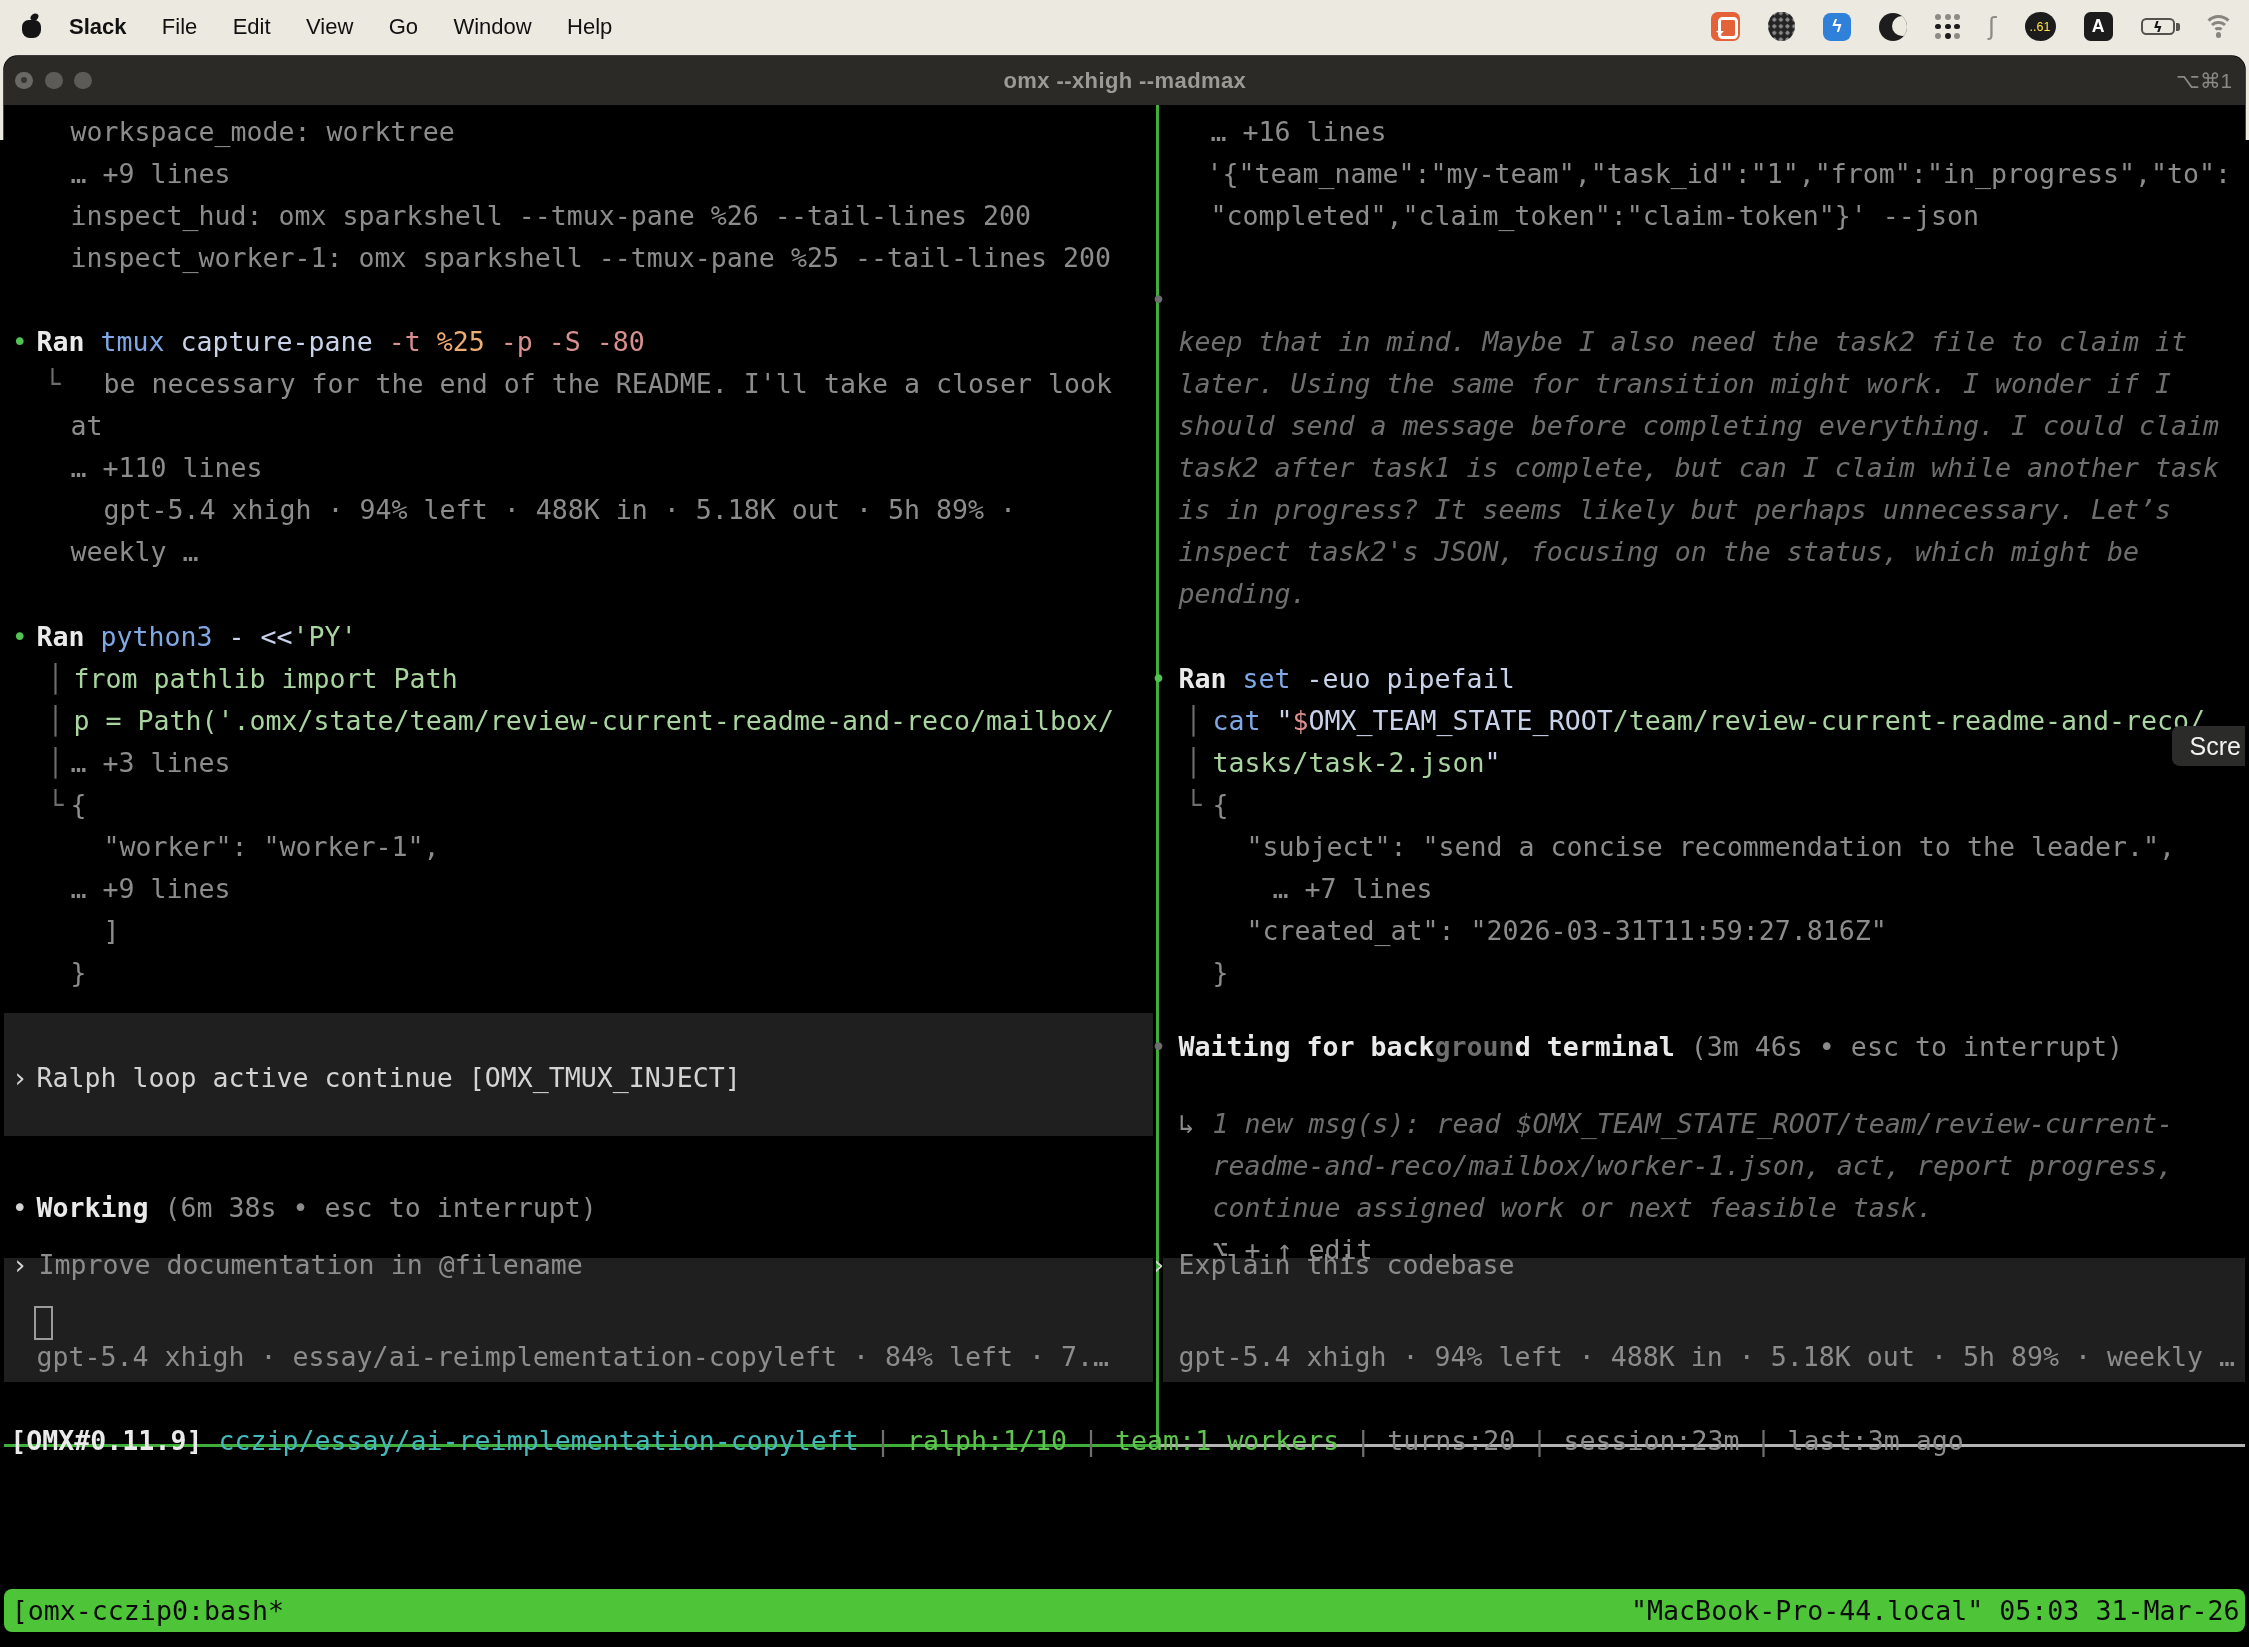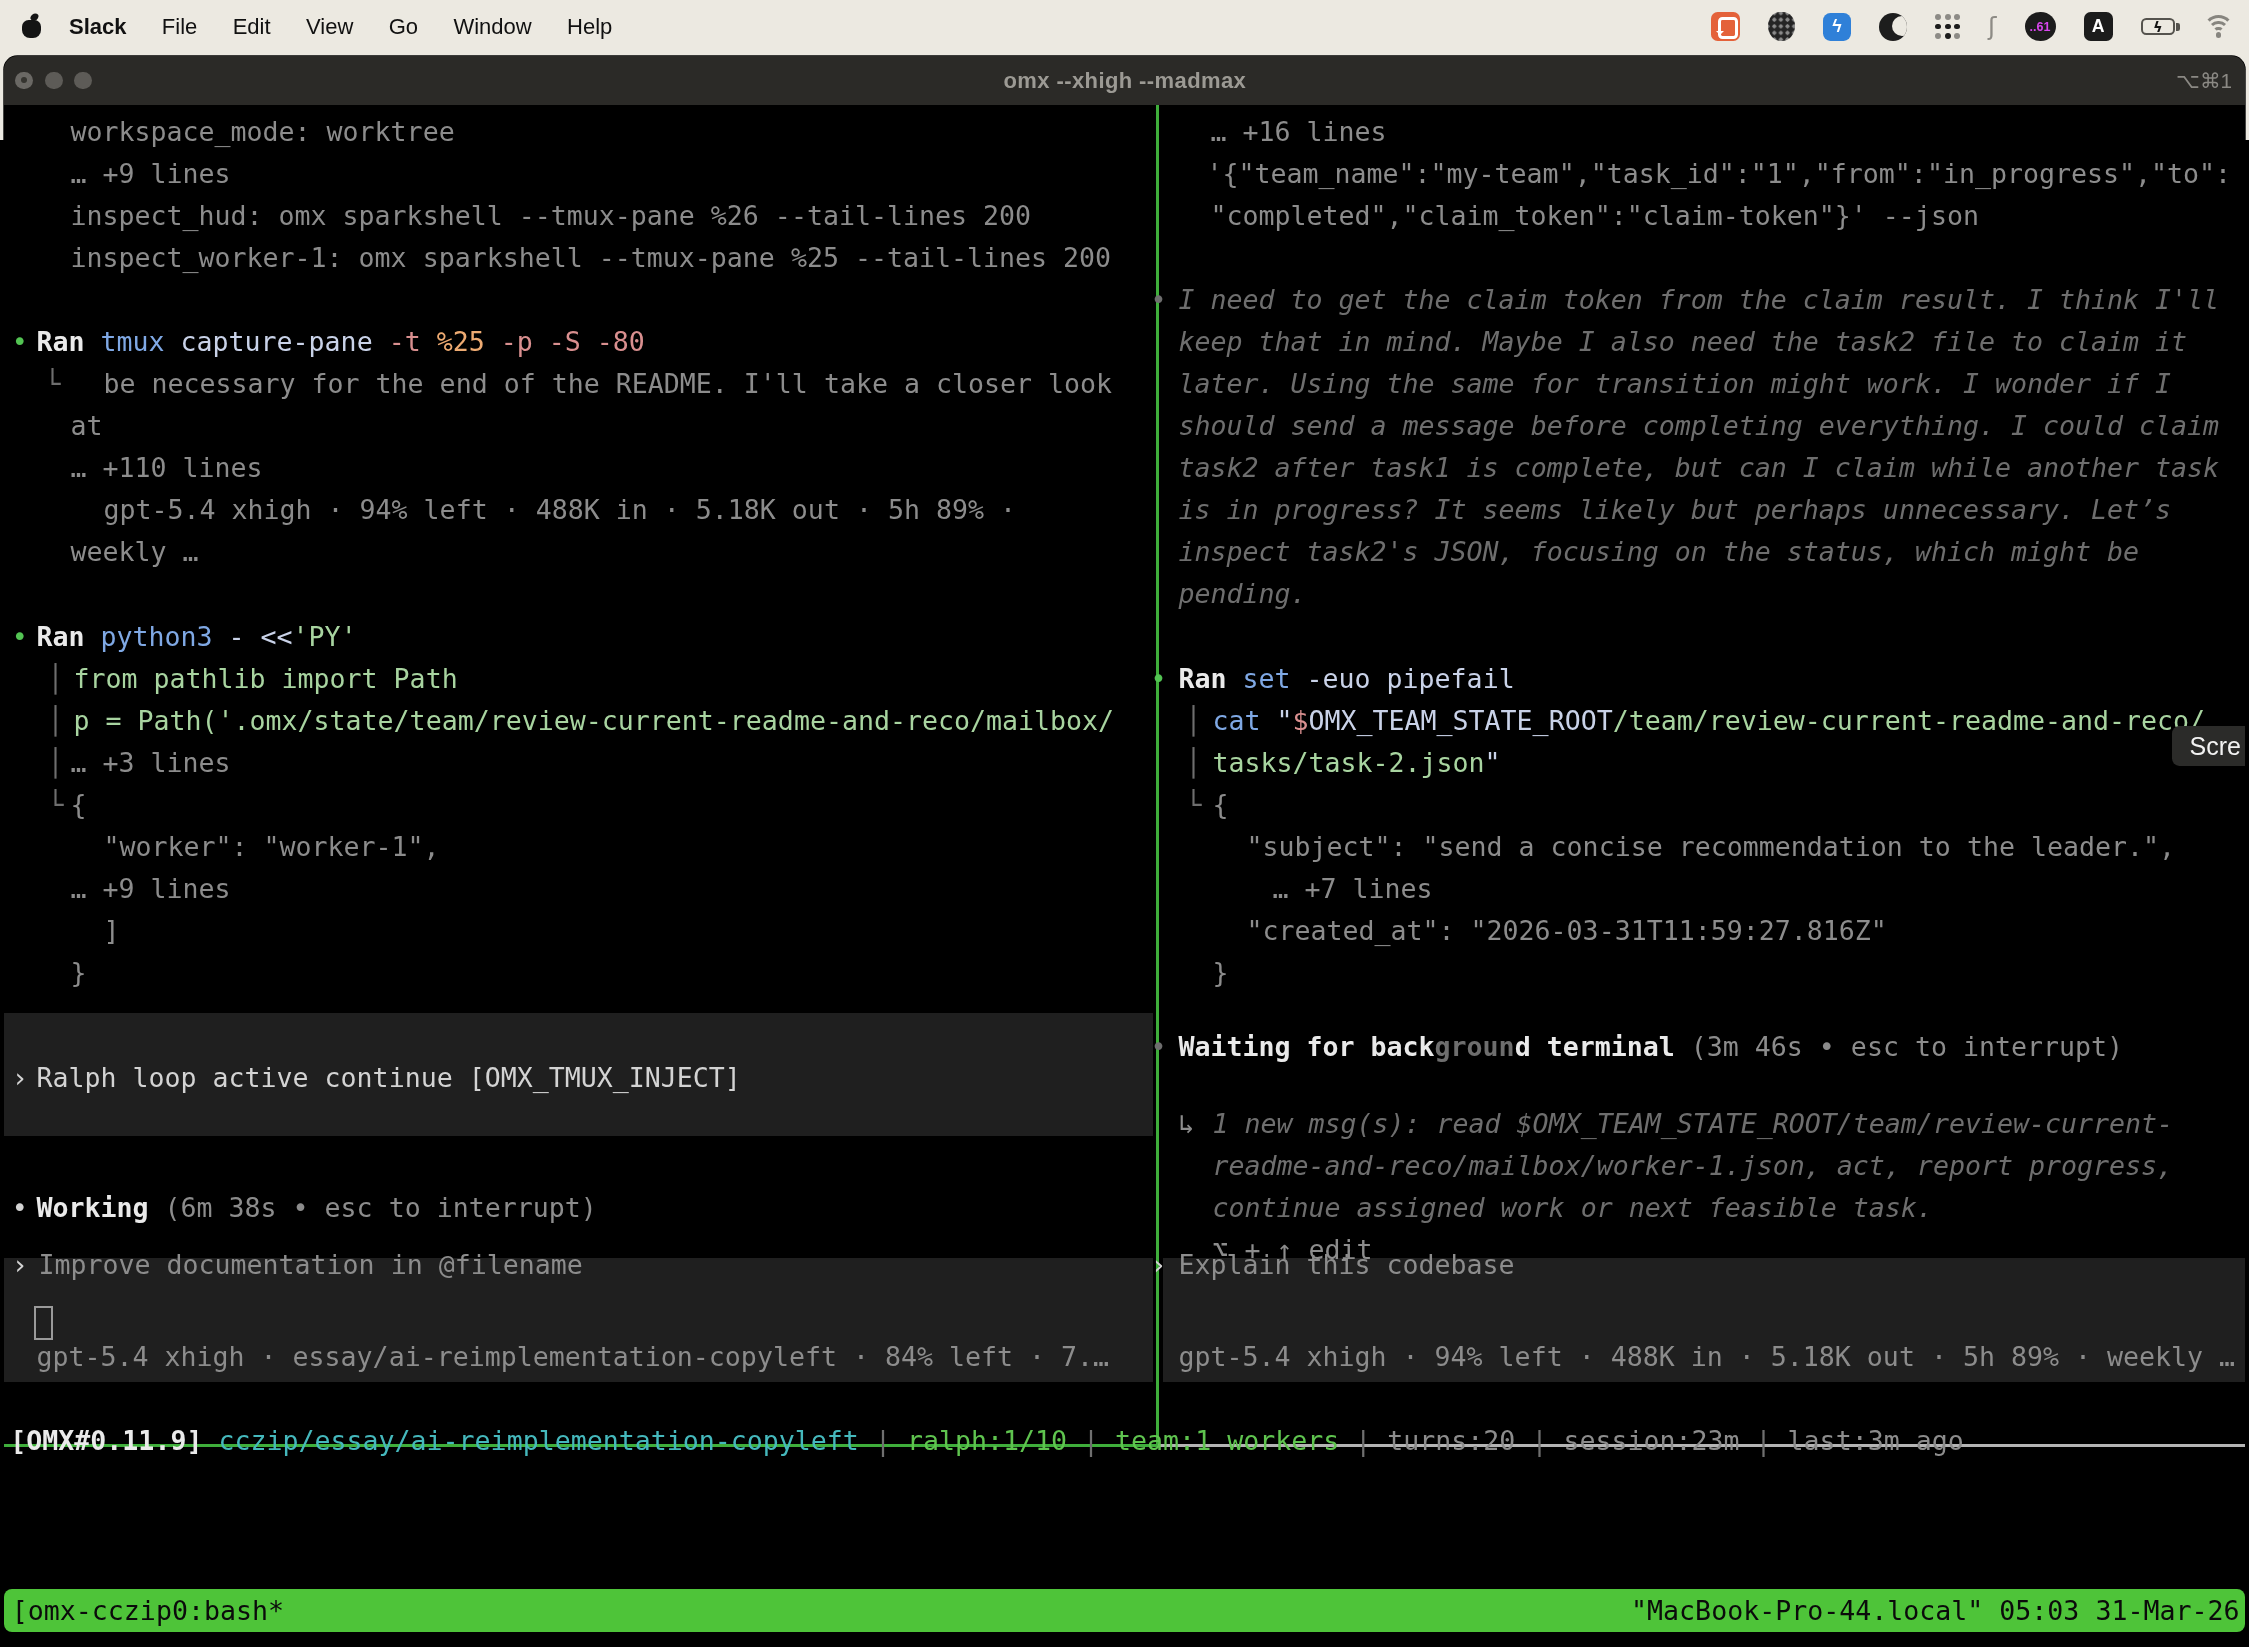--- a/index.html
+++ b/index.html
@@ -30,22 +30,22 @@
                background-image:radial-gradient(#8a8a8a 1.8px, transparent 2.2px);
                background-size:6.6px 6.6px; background-position:3px 4.4px; }
   .ic-blue { width:28px; height:28px; border-radius:7.4px; background:#2f80d8; color:#fff;
              font-size:17.7px; font-weight:700; }
   .ic-crescent { width:28px; height:28px; border-radius:50%; background:#1d1d1d; overflow:hidden; }
   .ic-crescent::after { content:""; position:absolute; left:12.5px; top:3.7px; width:20px; height:20px;
                         border-radius:50%; background:#ece9e1; }
   .ic-grid { display:grid; grid-template-columns:repeat(3, 5.9px); grid-gap:3.7px; }
   .ic-grid i { width:5.9px; height:5.9px; border-radius:50%; }
   .ic-squiggle { color:#8d8b85; font-size:25px; font-family:"DejaVu Sans", sans-serif; }
-  .ic-count { width:31px; height:29.5px; border-radius:50%; background:#1c1c1c; color:#d946ef;
-              font-size:12.5px; font-family:"Liberation Sans", sans-serif; font-weight:700; }
+  .ic-count { width:31px; height:29.5px; border-radius:50%; background:#1c1c1c; color:#fde047;
+              font-size:12.5px; font-family:"Liberation Sans", sans-serif; font-weight:400; }
   .ic-a { width:29.5px; height:29.5px; border-radius:6.6px; background:#1c1c1c; color:#fff;
           font-size:17.7px; font-family:"Liberation Sans", sans-serif; font-weight:700; }
   .ic-batt { width:34px; height:17.7px; border:2.2px solid #55534e; border-radius:5.2px; position:relative;
              display:flex; align-items:center; justify-content:center; }
   .ic-batt::after { content:""; position:absolute; right:-6.6px; width:3.7px; height:8px;
                     background:#55534e; border-radius:0 2.2px 2.2px 0; }
   .ic-batt b { color:#141414; font-size:14.8px; font-family:"DejaVu Sans", sans-serif; }
   .ic-wifi { width:31px; height:23.6px; }
   .ic-wifi i { position:absolute; border:3px solid transparent; border-top-color:#87857f;
                border-radius:50%; left:50%; }
@@ -191,21 +191,21 @@
       <div class="line" style="top: 812px;"><span class="part" style="left: 66px;"><span class="s-g">… +9 lines</span></span></div>
       <div class="line" style="top: 854px;"><span class="part" style="left: 99px;"><span class="s-g">]</span></span></div>
       <div class="line" style="top: 896px;"><span class="part" style="left: 66px;"><span class="s-g">}</span></span></div>
       <div class="line" style="top: 1001px;"><span class="part" style="left: 7.4px;"><span class="s-lt">›</span></span><span class="part" style="left: 32px;"><span class="s-lt">Ralph loop active continue [OMX_TMUX_INJECT]</span></span></div>
       <div class="line" style="top: 1131px;"><span class="part" style="left: 7.4px;"><span class="s-lt">•</span></span><span class="part" style="left: 32px;"><span class="s-w s-b">Working</span><span class="s-g"> (6m 38s • esc to interrupt)</span></span></div>
       <div class="line" style="top: 1188px;"><span class="part" style="left: 7.4px;"><span class="s-lt">›</span></span><span class="part" style="left: 34px;"><span class="s-g">Improve documentation in @filename</span></span></div>
       <div class="line" style="top: 1280px;"><span class="part" style="left: 32px;"><span class="s-g">gpt-5.4 xhigh · essay/ai-reimplementation-copyleft · 84% left · 7.…</span></span></div>
       <div class="line" style="top: 55px;"><span class="part" style="left: 1206px;"><span class="s-g">… +16 lines</span></span></div>
       <div class="line" style="top: 97px;"><span class="part" style="left: 1202px;"><span class="s-g">'{"team_name":"my-team","task_id":"1","from":"in_progress","to":</span></span></div>
       <div class="line" style="top: 139px;"><span class="part" style="left: 1206px;"><span class="s-g">"completed","claim_token":"claim-token"}' --json</span></span></div>
-      <div class="line" style="top: 223px;"><span class="part" style="left: 1146px;"><span class="s-d">•</span></span><span class="part" style="left: 1174px;"><span class="s-d s-i">I need to get the claim token from the claim result. I think I'll</span></span></div>
+      <div class="line" style="top: 223px;"><span class="part" style="left: 1146px;"><span class="s-d">•</span></span></div>
       <div class="line" style="top: 265px;"><span class="part" style="left: 1174px;"><span class="s-d s-i">keep that in mind. Maybe I also need the task2 file to claim it</span></span></div>
       <div class="line" style="top: 307px;"><span class="part" style="left: 1174px;"><span class="s-d s-i">later. Using the same for transition might work. I wonder if I</span></span></div>
       <div class="line" style="top: 349px;"><span class="part" style="left: 1174px;"><span class="s-d s-i">should send a message before completing everything. I could claim</span></span></div>
       <div class="line" style="top: 391px;"><span class="part" style="left: 1174px;"><span class="s-d s-i">task2 after task1 is complete, but can I claim while another task</span></span></div>
       <div class="line" style="top: 433px;"><span class="part" style="left: 1174px;"><span class="s-d s-i">is in progress? It seems likely but perhaps unnecessary. Let’s</span></span></div>
       <div class="line" style="top: 475px;"><span class="part" style="left: 1174px;"><span class="s-d s-i">inspect task2's JSON, focusing on the status, which might be</span></span></div>
       <div class="line" style="top: 517px;"><span class="part" style="left: 1174px;"><span class="s-d s-i">pending.</span></span></div>
       <div class="line" style="top: 602px;"><span class="part" style="left: 1146px;"><span class="s-gb">•</span></span><span class="part" style="left: 1174px;"><span class="s-w s-b">Ran</span><span class="s-g"> </span><span class="s-bl">set</span><span class="s-lv"> -euo pipefail</span></span></div>
       <div class="line" style="top: 644px;"><span class="part" style="left: 1181px;"><span class="s-d">│</span></span><span class="part" style="left: 1208px;"><span class="s-bl">cat </span><span class="s-lv">"</span><span class="s-pk">$</span><span class="s-lv">OMX_TEAM_STATE_ROOT</span><span class="s-cd">/team/review-current-readme-and-reco/</span></span></div>
       <div class="line" style="top: 686px;"><span class="part" style="left: 1181px;"><span class="s-d">│</span></span><span class="part" style="left: 1208px;"><span class="s-cd">tasks/task-2.json</span><span class="s-lv">"</span></span></div>

